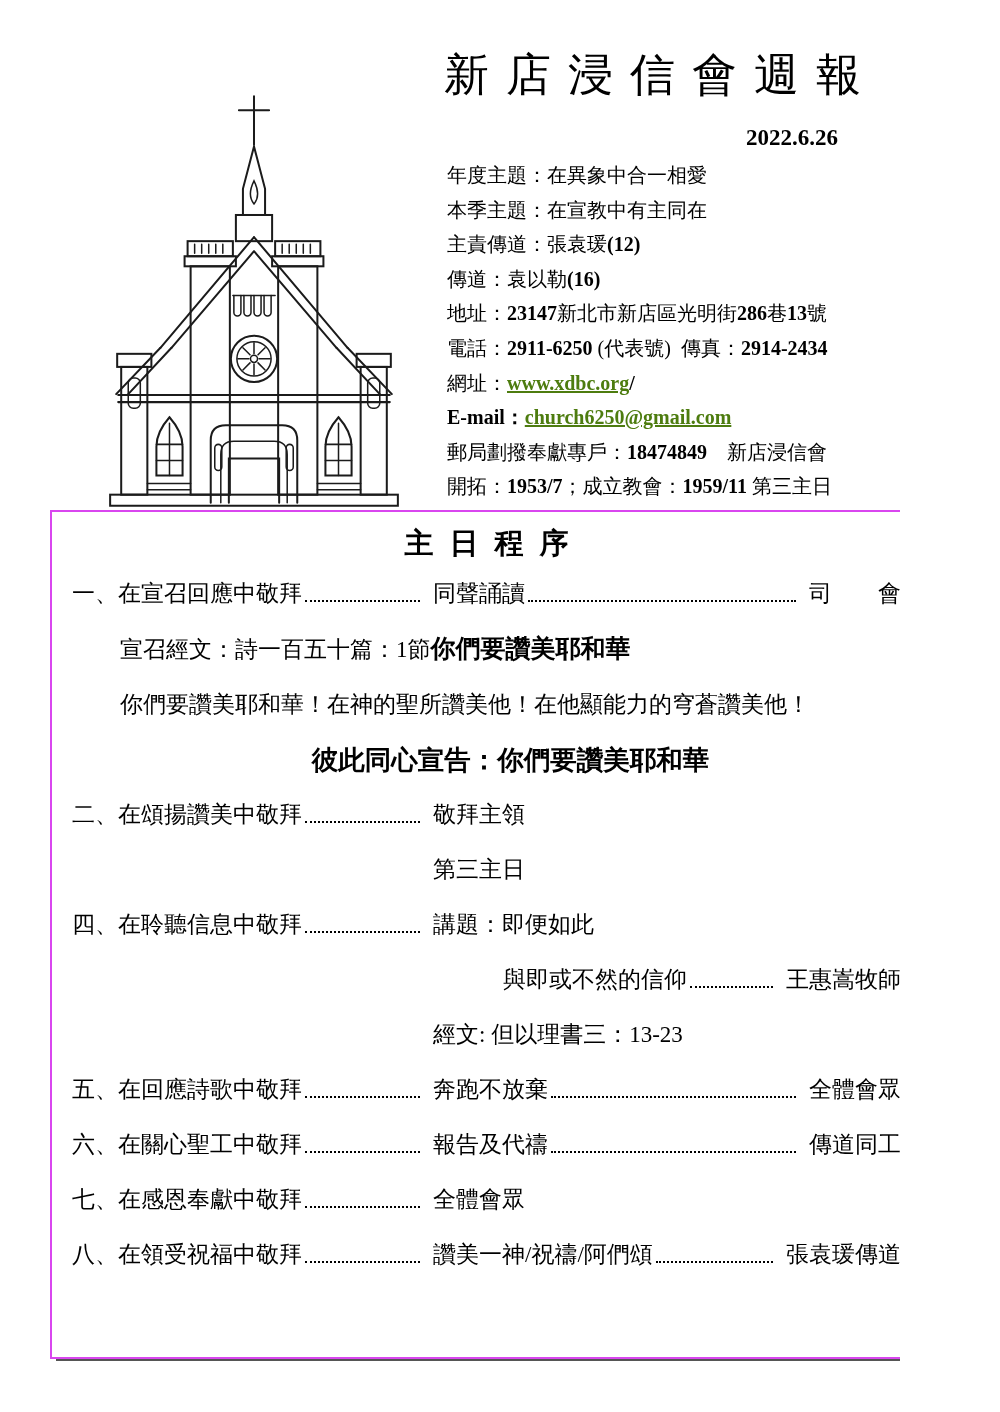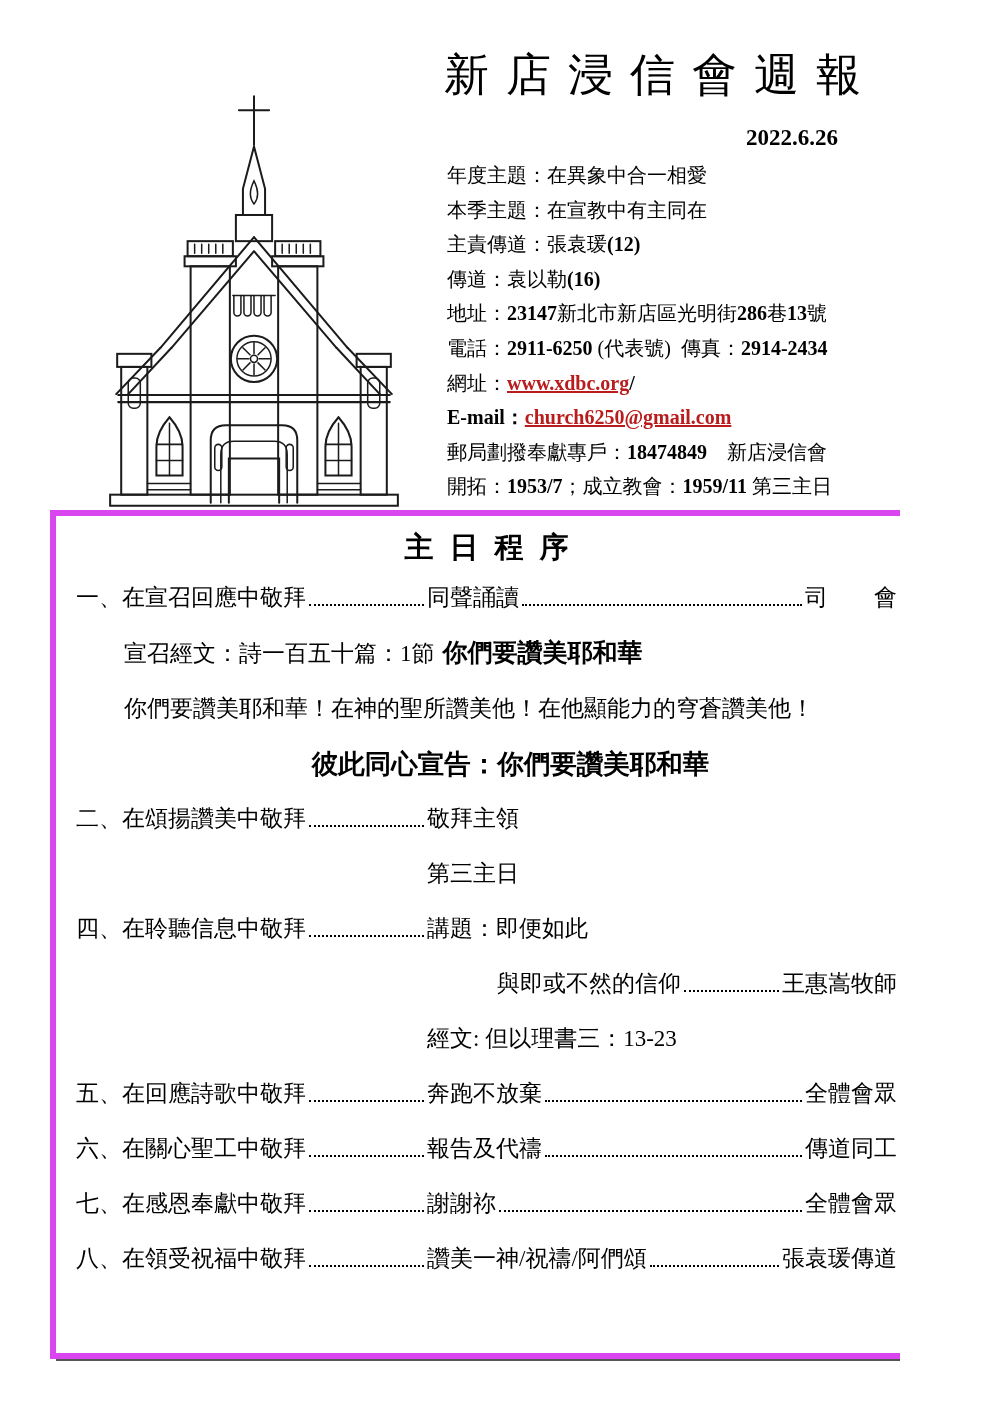--- a/index.html
+++ b/index.html
@@ -7,39 +7,39 @@
         font-family:"Liberation Serif","DejaVu Serif",serif;overflow:hidden;}
 
   
   .church-art{position:absolute;left:88px;top:90px;width:332px;height:418px;}
   .main-title{position:absolute;left:444px;top:48px;margin:0;font-weight:normal;
               font-size:45px;letter-spacing:17px;white-space:nowrap;line-height:1.2;}
   .issue-date{position:absolute;top:125px;right:62px;font-size:23px;font-weight:bold;}
   .info-block{position:absolute;left:447px;top:158px;width:520px;font-size:20px;line-height:34.6px;}
   .info-line{white-space:pre;}
   .b{font-weight:bold;}
-  a.lnk{color:#b91c1c;text-decoration:underline;font-weight:bold;}
+  a.lnk{color:#4d7c0f;text-decoration:underline;font-weight:bold;}
 
   
   .program-box{position:absolute;left:50px;top:510px;width:871px;height:849px;box-sizing:border-box;
-               border:6px solid #d946ef;box-shadow:4px 4px 0 -2px #555;
+               border:2px solid #d946ef;box-shadow:4px 4px 0 -2px #555;
                padding:12px 18px 0 20px;background:#fff;}
   .program-title{text-align:center;font-size:29px;font-weight:bold;letter-spacing:16px;
                  text-indent:16px;margin:2px 0 20px;line-height:34px;}
-  .prow{display:flex;align-items:baseline;font-size:23px;line-height:28px;margin-bottom:27px;}
+  .prow{display:flex;align-items:baseline;font-size:23px;line-height:28px;margin-bottom:27px;gap:10px;}
   .c1{flex:0 0 351px;display:flex;align-items:baseline;min-width:0;}
   .c1.c1-sub{flex-basis:421px;}
   .c2{flex:1 1 auto;display:flex;align-items:flex-end;min-width:0;}
   .c3{flex:0 0 auto;white-space:pre;text-align:right;}
   .txt{white-space:pre;}
   .dots{flex:1 1 10px;align-self:flex-end;height:0;border-bottom:2.2px dotted #000;
         margin:0 3px 6px 3px;min-width:8px;}
   .indent{padding-left:48px;}
   .emph{font-size:26.5px;font-weight:bold;justify-content:center;}
-  .prow .seg-b{font-weight:bold;font-size:25px;margin-left:8px;}
+  .prow .seg-b{font-weight:bold;font-size:25px;}
 </style>
 </head>
 <body>
 
 <div class="page">
 
   <div class="church-art">
     <svg viewBox="0 0 330 415" width="332" height="418" fill="none" stroke="#1b1b1b" stroke-width="2" stroke-linecap="round">
 
       <path d="M165 6 V54 M150 20 H180"></path>
@@ -204,24 +204,20 @@
           <span class="dots"></span>
         </div>
       <div class="c3">傳道同工</div>
     </div>
 
     <div class="prow">
       <div class="c1">
           <span class="txt">七、在感恩奉獻中敬拜</span>
           <span class="dots"></span>
         </div>
-      <div class="c2">
-          <span class="txt">謝謝祢</span>
-          <span class="dots"></span>
-        </div>
       <div class="c3">全體會眾</div>
     </div>
 
     <div class="prow">
       <div class="c1">
           <span class="txt">八、在領受祝福中敬拜</span>
           <span class="dots"></span>
         </div>
       <div class="c2">
           <span class="txt">讚美一神/祝禱/阿們頌</span>

